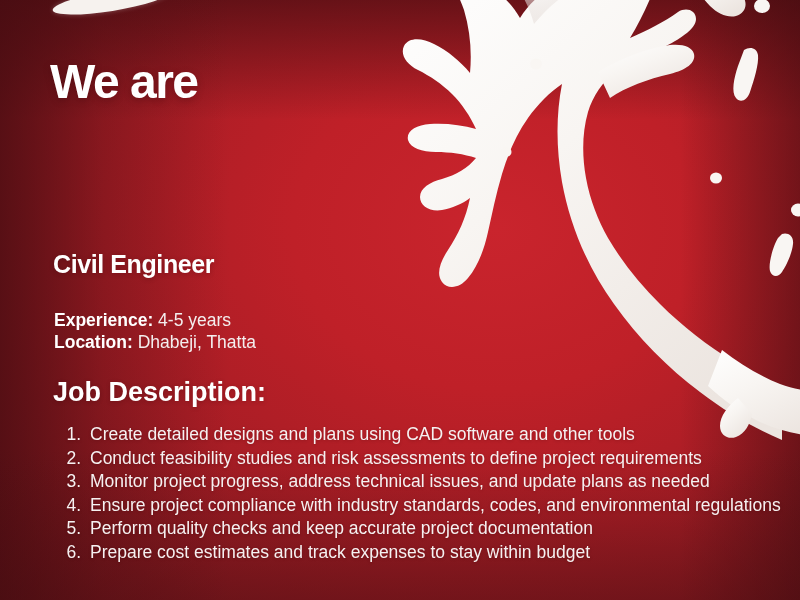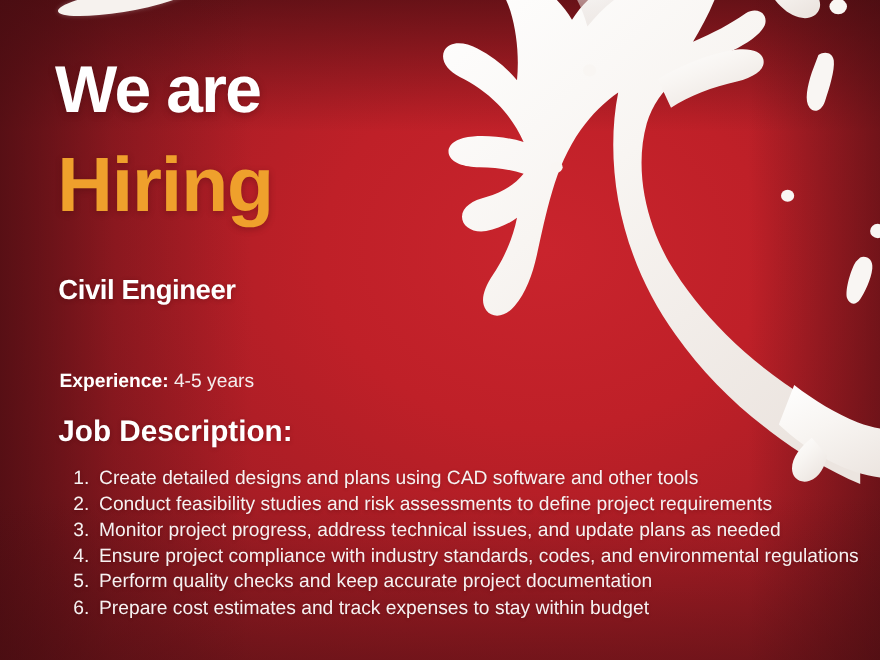--- a/index.html
+++ b/index.html
@@ -69,21 +69,21 @@
   
   .content {
     position: absolute;
     left: 50px; top: 0;
     width: 730px; height: 600px;
   }
 
   .headline-we {
     position: absolute;
     left: 0; top: 44px;
-    font-size: 60px;
+    font-size: 48px;
     line-height: 76px;
     font-weight: 700;
     letter-spacing: -1.5px;
     color: #ffffff;
     text-shadow: 0 2px 7px rgba(60,8,12,0.35);
   }
   .headline-hiring {
     position: absolute;
     left: 2px; top: 133px;
     font-size: 70px;
@@ -104,21 +104,21 @@
     text-shadow: 0 1px 5px rgba(60,8,12,0.30);
   }
 
   .meta {
     position: absolute;
     left: 4px; top: 309px;
     font-size: 17.5px;
     line-height: 22px;
     color: #f4eeee;
   }
-  .meta .row { white-space: nowrap; margin-top: 26px; }
+  .meta .row { white-space: nowrap; }
   .meta .label { font-weight: 700; color: #ffffff; }
 
   .section-heading {
     position: absolute;
     left: 3px; top: 379px;
     font-size: 27px;
     line-height: 27px;
     font-weight: 700;
     color: #ffffff;
     text-shadow: 0 1px 4px rgba(60,8,12,0.28);
@@ -265,28 +265,31 @@
       <ellipse cx="468" cy="222" rx="7" ry="6.5" fill="#f9f6f3"></ellipse>
       <path d="M 452 246 C 458 244, 464 248, 463 256 C 462 266, 456 278, 452 284
                C 448 290, 442 289, 440 283 C 438 275, 444 256, 448 250 Z" fill="#f9f6f3"></path>
     </svg>
   </div>
 
   <div class="content">
 
     <div class="headline-we">We are</div>
 
-    <div class="headline-hiring">Hiring</div>
 
     <div class="job-title">Civil Engineer</div>
 
     <div class="meta">
       <div class="row">
         <span class="label">Experience:</span>
         <span>4-5 years</span>
+      </div>
+      <div class="row">
+        <span class="label">Location:</span>
+        <span>Dhabeji, Thatta</span>
       </div>
     </div>
 
     <div class="section-heading">Job Description:</div>
 
     <ol class="duties">
         <li>Create detailed designs and plans using CAD software and other tools</li>
         <li>Conduct feasibility studies and risk assessments to define project requirements</li>
         <li>Monitor project progress, address technical issues, and update plans as needed</li>
         <li>Ensure project compliance with industry standards, codes, and environmental regulations</li>

